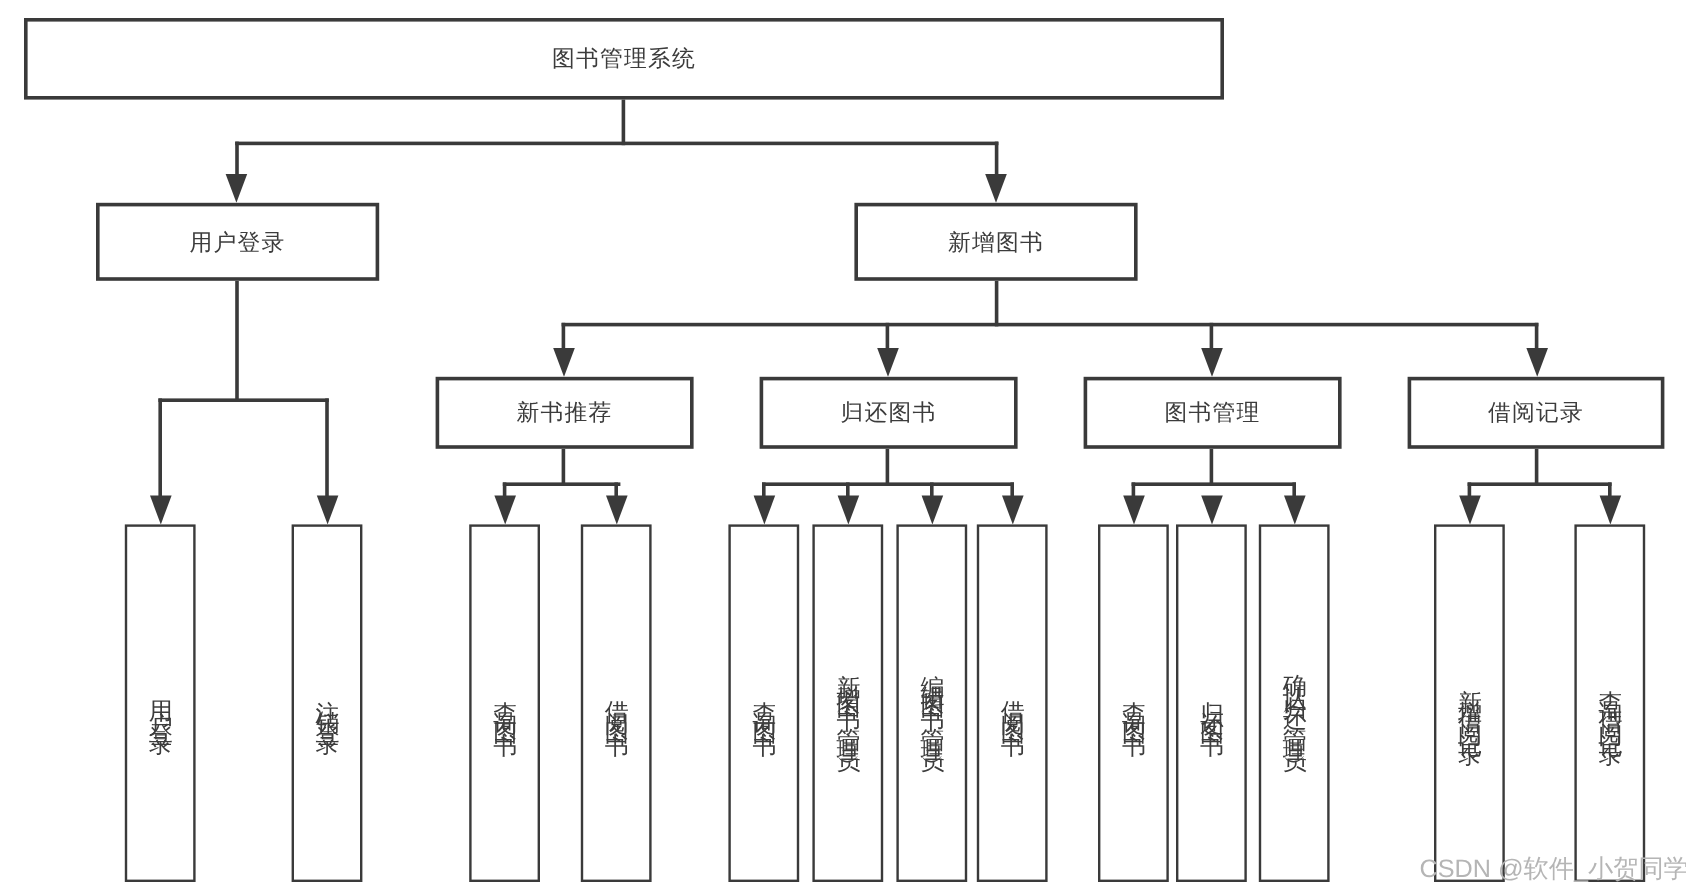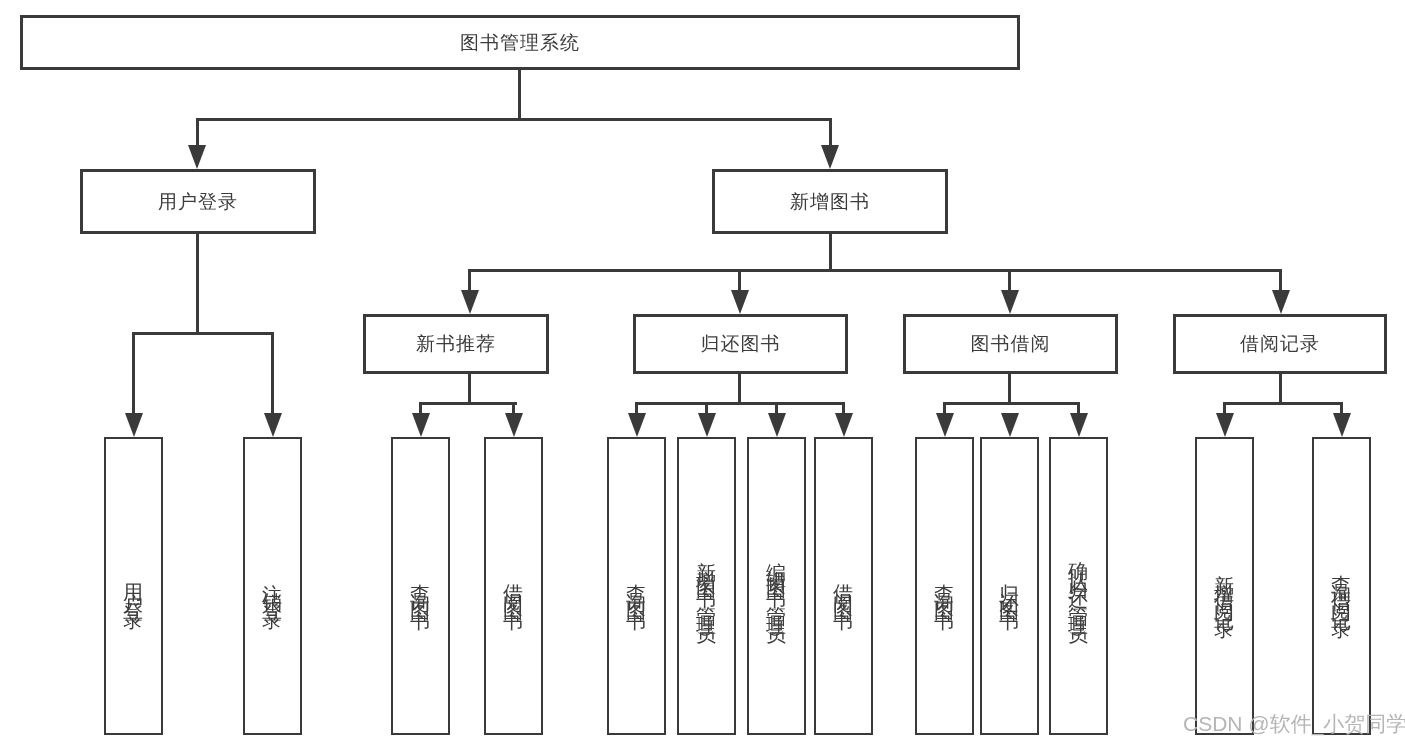--- a/index.html
+++ b/index.html
@@ -125,28 +125,28 @@
   <div class="arrow" style="left:1001px; top:413px;"></div>
   <div class="arrow" style="left:1070px; top:413px;"></div>
 
   <div class="vline" style="left:1279px; top:374px; height:31px;"></div>
   <div class="hline" style="left:1223px; top:402px; width:120px;"></div>
   <div class="vline" style="left:1223px; top:402px; height:14px;"></div>
   <div class="vline" style="left:1340px; top:402px; height:14px;"></div>
   <div class="arrow" style="left:1216px; top:413px;"></div>
   <div class="arrow" style="left:1333px; top:413px;"></div>
 
-  <div class="box" style="left:20px; top:15px; width:1000px; height:55px;">图书管理系统</div>
+  <div class="box" style="left:20px; top:15px; width:1000px; height:68px;">图书管理系统</div>
 
   <div class="box" style="left:80px; top:169px; width:236px; height:65px;">用户登录</div>
   <div class="box" style="left:712px; top:169px; width:236px; height:65px;">新增图书</div>
 
-  <div class="box" style="left:363px; top:314px; width:186px; height:60px;">新书推荐</div>
+  <div class="box" style="left:363px; top:314px; width:215px; height:60px;">新书推荐</div>
   <div class="box" style="left:633px; top:314px; width:215px; height:60px;">归还图书</div>
-  <div class="box" style="left:903px; top:314px; width:215px; height:60px;">图书借阅</div>
+  <div class="box" style="left:903px; top:314px; width:215px; height:60px;">图书管理</div>
   <div class="box" style="left:1173px; top:314px; width:214px; height:60px;">借阅记录</div>
 
   <div class="box leaf" style="left:104px; top:437px; width:59px; height:298px;">
     <span class="vtext">用户登录</span>
   </div>
   <div class="box leaf" style="left:243px; top:437px; width:59px; height:298px;">
     <span class="vtext">注销登录</span>
   </div>
 
   <div class="box leaf" style="left:391px; top:437px; width:59px; height:298px;">

